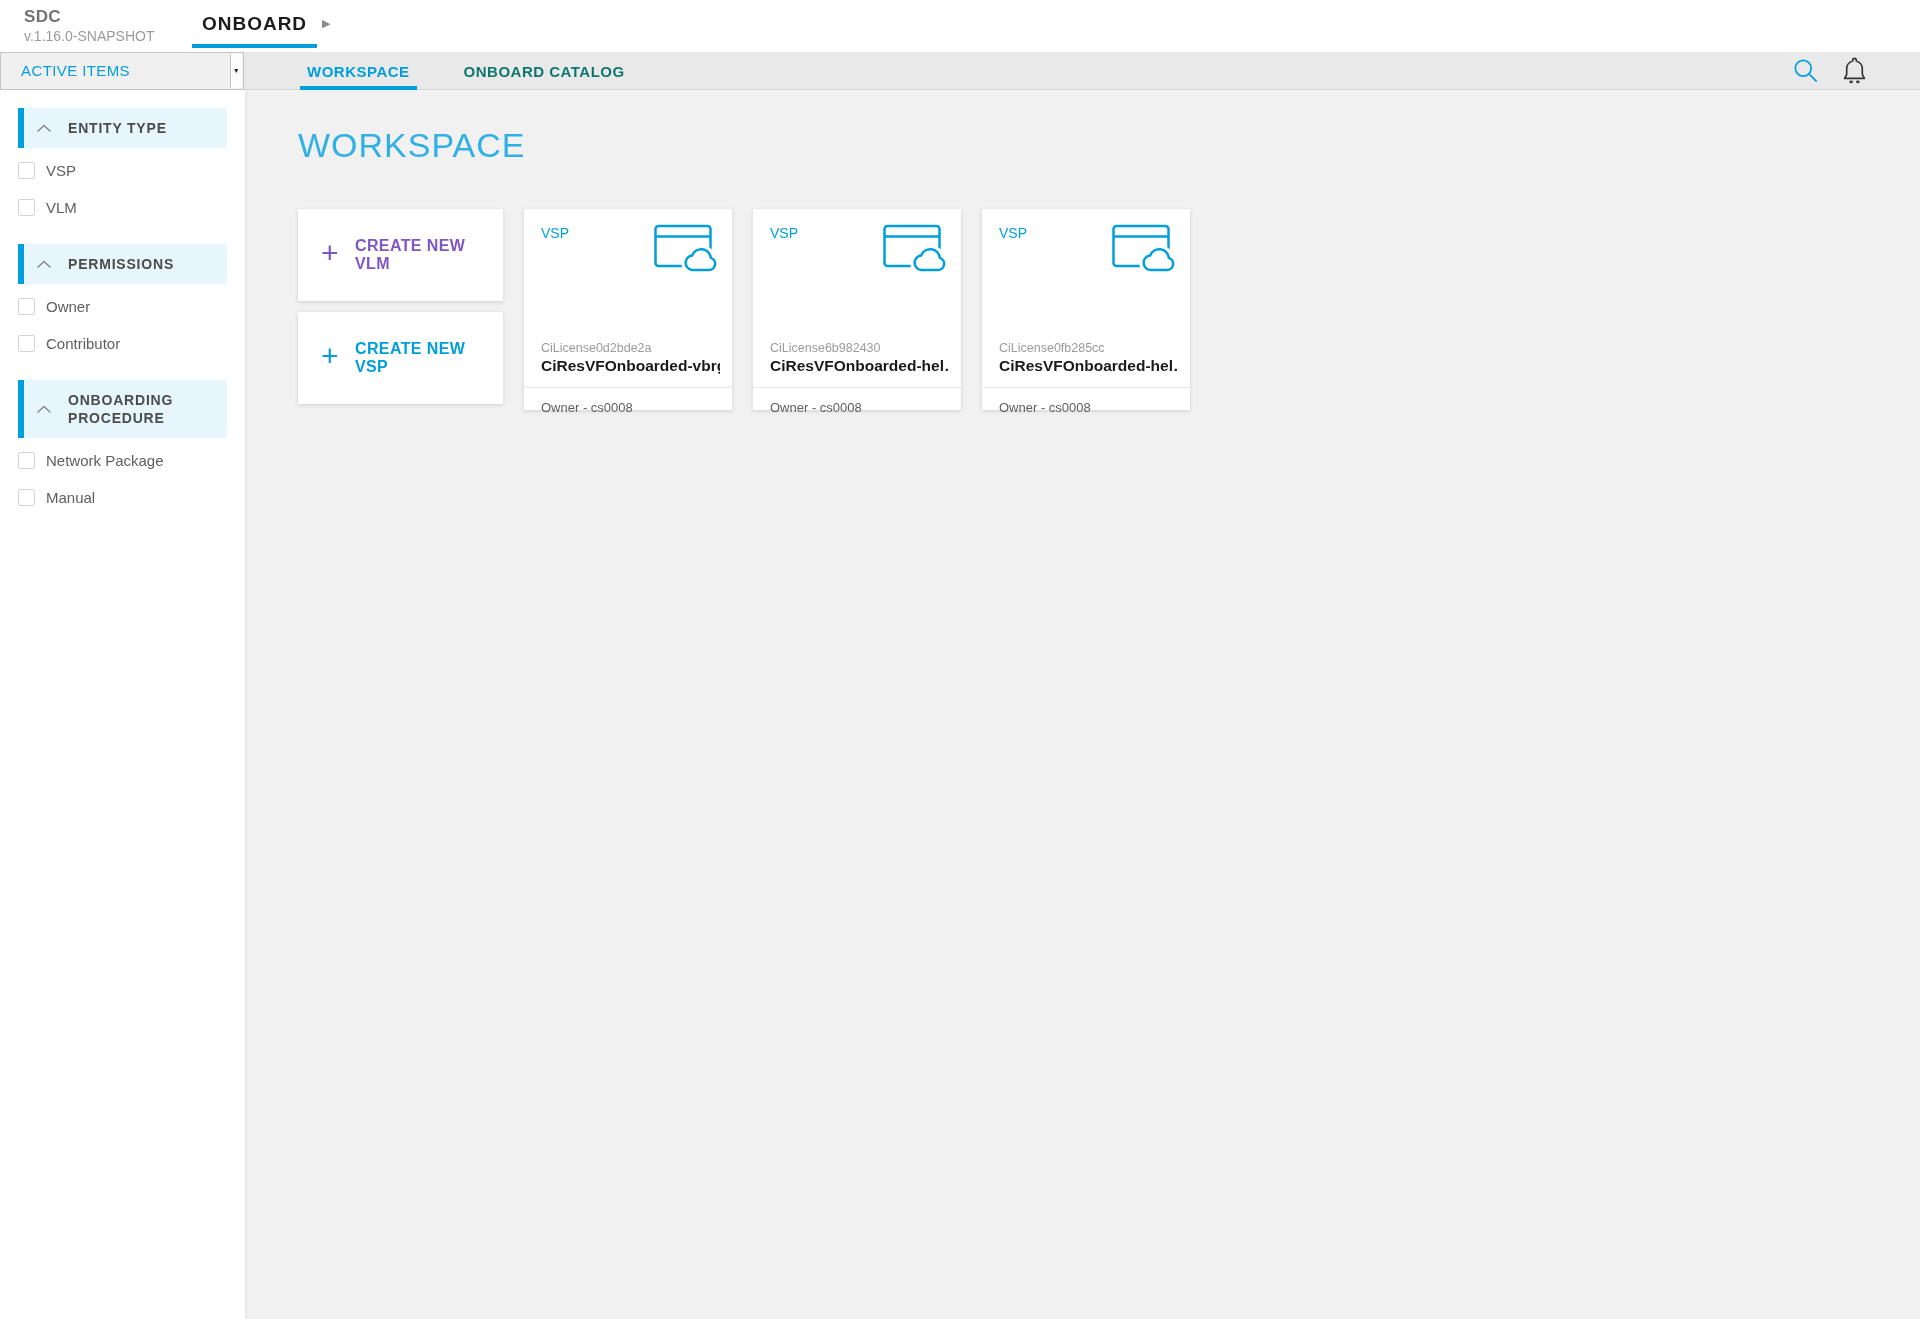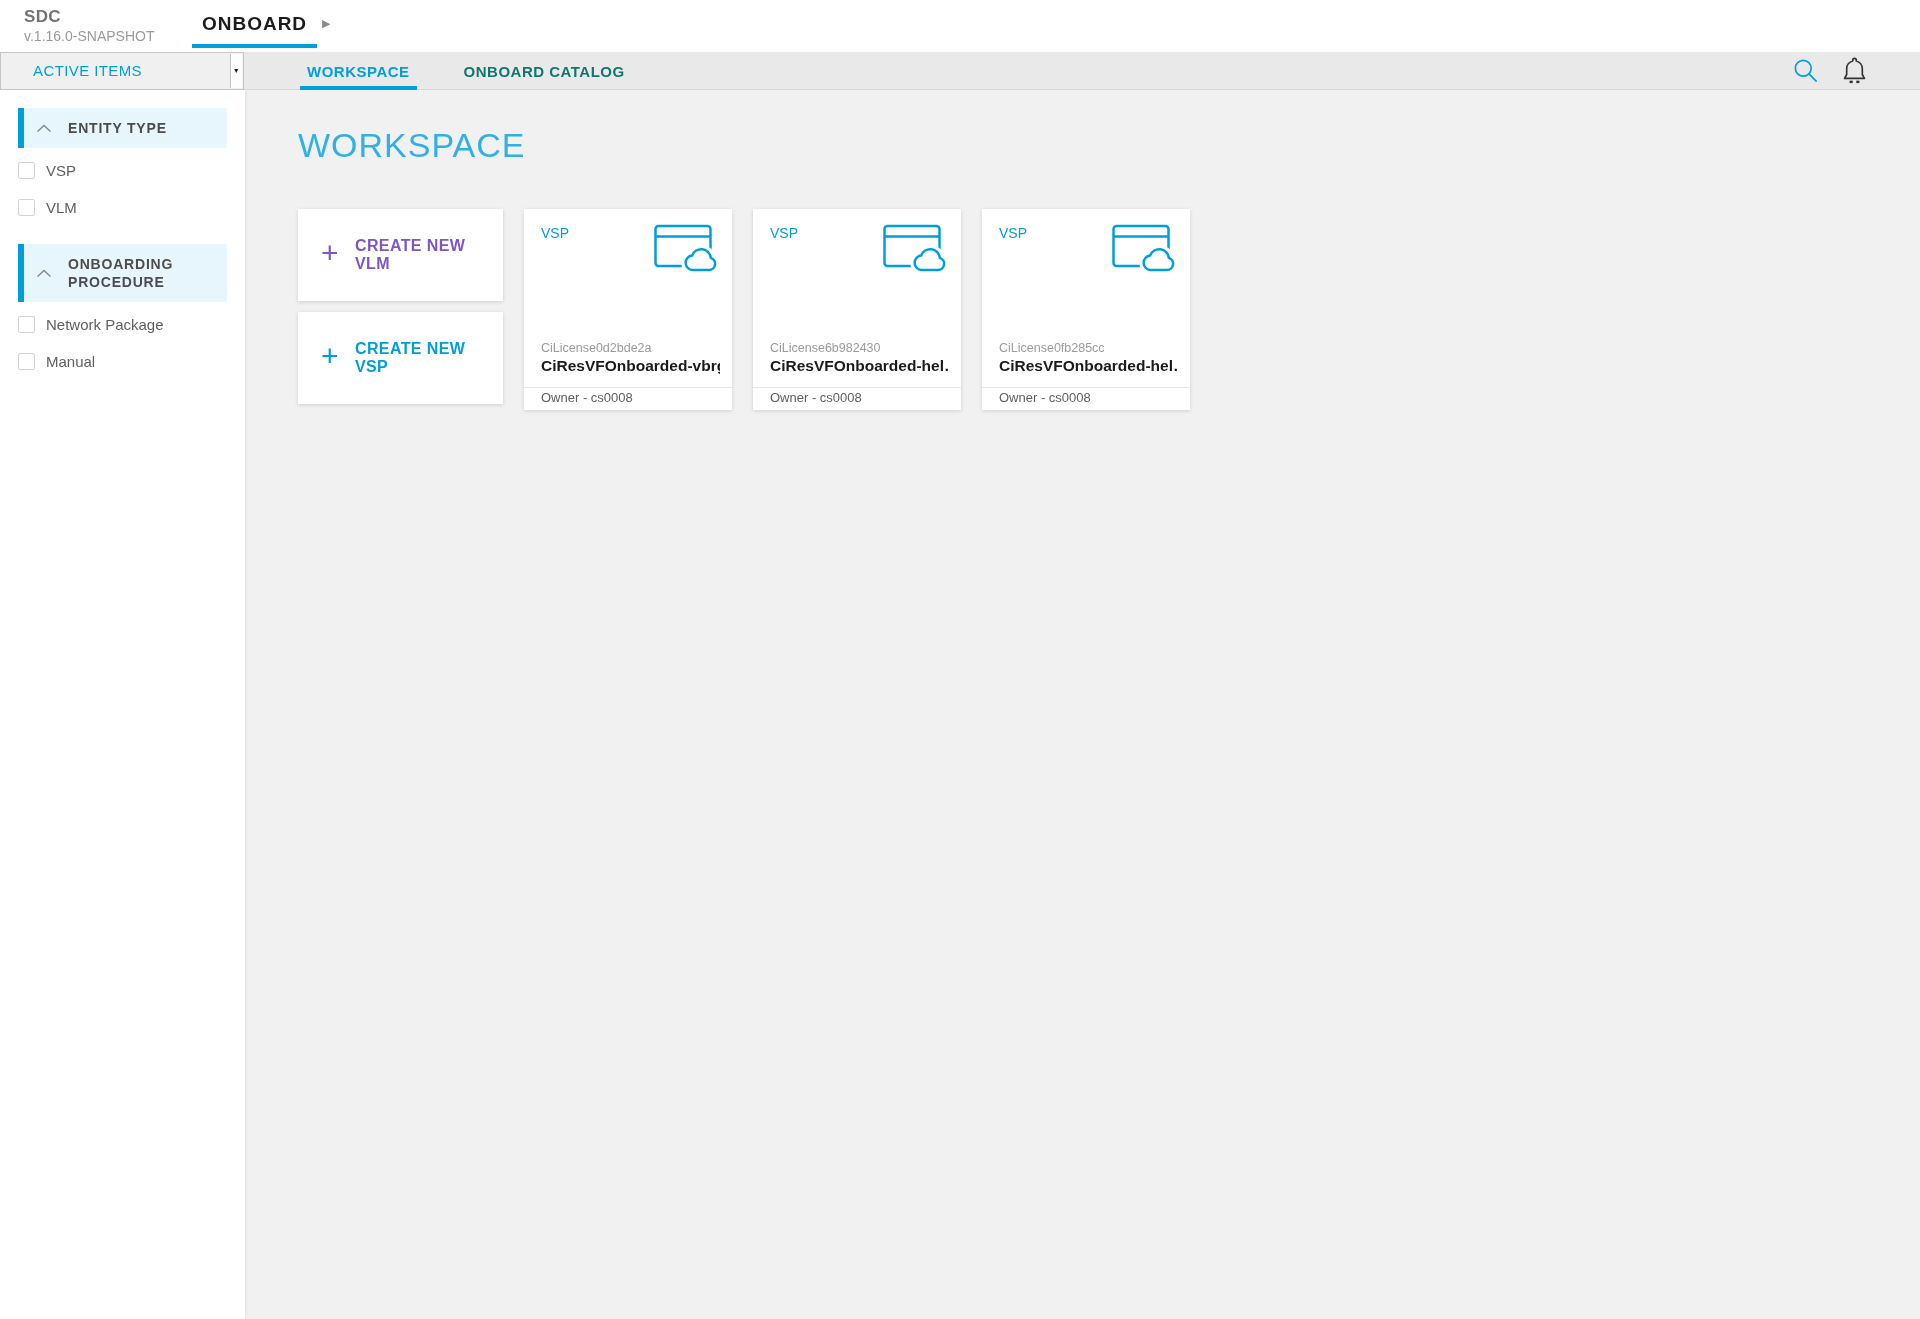--- a/index.html
+++ b/index.html
@@ -11,21 +11,21 @@
   .topbar { position:absolute; left:0; top:0; width:1920px; height:52px; background:#fff; z-index:5; }
   .logo { position:absolute; left:24px; top:7px; cursor:pointer; }
   .logo-title { font-size:17px; font-weight:bold; color:#737373; letter-spacing:.3px; }
   .logo-version { font-size:14px; color:#9b9b9b; margin-top:1px; }
   .top-tab { position:absolute; left:192px; top:0; width:125px; height:48px; display:flex; align-items:center; justify-content:center; font-size:19px; font-weight:bold; color:#1c1c1c; letter-spacing:1px; cursor:pointer; }
   .top-tab-underline { position:absolute; left:0; right:0; bottom:0; height:4px; background:#009fdb; }
   .top-arrow { position:absolute; left:322px; top:17px; font-size:11px; color:#8a8a8a; cursor:pointer; }
 
   
   .subbar { position:absolute; left:0; top:52px; width:1920px; height:38px; background:#e9e9e9; border-bottom:1px solid #d6d6d6; z-index:4; }
-  .active-items-select { position:absolute; left:0; top:0; width:244px; height:38px; background:#f0f0f0; border:1px solid #c6c6c6; color:#009fdb; font-size:15px; letter-spacing:.4px; line-height:36px; padding-left:32px; cursor:pointer; }
+  .active-items-select { position:absolute; left:0; top:0; width:244px; height:38px; background:#f0f0f0; border:1px solid #c6c6c6; color:#009fdb; font-size:15px; letter-spacing:.4px; line-height:36px; padding-left:20px; cursor:pointer; }
   .select-arrow-strip { position:absolute; top:1px; right:1px; bottom:1px; width:12px; background:#fdfdfd; border-left:1px solid #c2c2c2; display:flex; align-items:center; justify-content:center; font-size:8px; color:#1a1a1a; }
   .subtabs { position:absolute; left:300px; top:0; height:38px; display:flex; gap:40px; }
   .subtab { position:relative; height:38px; display:flex; align-items:center; padding:0 7px; font-size:15px; font-weight:bold; letter-spacing:.5px; color:#0f766e; cursor:pointer; }
   .subtab.active { color:#009fdb; }
   .subtab.active::after { content:""; position:absolute; left:0; right:0; bottom:0; height:4px; background:#009fdb; }
   .subbar-icons { position:absolute; right:52px; top:4px; display:flex; gap:22px; align-items:center; }
   .subbar-icons .icon { cursor:pointer; display:block; }
 
   
   .sidebar { position:absolute; left:0; top:90px; width:245px; height:1229px; background:#fff; box-shadow:1px 0 3px rgba(0,0,0,.07); z-index:3; }
@@ -44,21 +44,21 @@
   .create-card .plus { font-size:30px; font-weight:300; line-height:1; margin-top:-4px; }
   .create-card.vlm { color:#7e57c5; }
   .create-card.vsp { color:#009fdb; }
 
   .vsp-card { position:relative; width:208px; height:201px; background:#fff; box-shadow:0 1px 4px rgba(0,0,0,.14); cursor:pointer; }
   .vsp-card-top { display:flex; justify-content:space-between; padding:13px 14px 0 17px; }
   .vsp-type { color:#009fdb; font-size:14px; padding-top:3px; }
   .vsp-card-info { position:absolute; left:17px; right:12px; top:132px; }
   .vsp-license { font-size:12.5px; color:#9b9b9b; }
   .vsp-name { margin-top:2px; font-size:15.5px; font-weight:bold; color:#1a1a1a; white-space:nowrap; overflow:hidden; }
-  .vsp-card-footer { position:absolute; left:0; right:0; bottom:0; height:23px; border-top:1px solid #e7e7e7; padding:2px 0 0 17px; font-size:13px; color:#5f5f5f; }
+  .vsp-card-footer { position:absolute; left:0; right:0; bottom:0; height:23px; border-top:1px solid #e7e7e7; padding:12px 0 0 17px; font-size:13px; color:#5f5f5f; }
 
   .corner-badge { position:absolute; left:0; bottom:0; width:46px; height:9px; background:#2a5ec4; }
 </style>
 </head>
 <body>
 
 <div class="app">
 
   <header class="topbar">
     <div class="logo">
@@ -106,20 +106,36 @@
       <label class="filter-item">
         <span class="checkbox"></span>
         <span>VSP</span>
       </label>
       <label class="filter-item">
         <span class="checkbox"></span>
         <span>VLM</span>
       </label>
     </div>
 
+    <div class="filter-section">
+      <div class="filter-header">
+        <svg class="chev" width="16" height="9" viewBox="0 0 16 9">
+          <polyline points="1.5,7.5 8,1.5 14.5,7.5" fill="none" stroke="#8a8a8a" stroke-width="1.5"></polyline>
+        </svg>
+        <span>PERMISSIONS</span>
+      </div>
+      <label class="filter-item">
+        <span class="checkbox"></span>
+        <span>Owner</span>
+      </label>
+      <label class="filter-item">
+        <span class="checkbox"></span>
+        <span>Contributor</span>
+      </label>
+    </div>
 
     <div class="filter-section">
       <div class="filter-header">
         <svg class="chev" width="16" height="9" viewBox="0 0 16 9">
           <polyline points="1.5,7.5 8,1.5 14.5,7.5" fill="none" stroke="#8a8a8a" stroke-width="1.5"></polyline>
         </svg>
         <span>ONBOARDING PROCEDURE</span>
       </div>
       <label class="filter-item">
         <span class="checkbox"></span>

